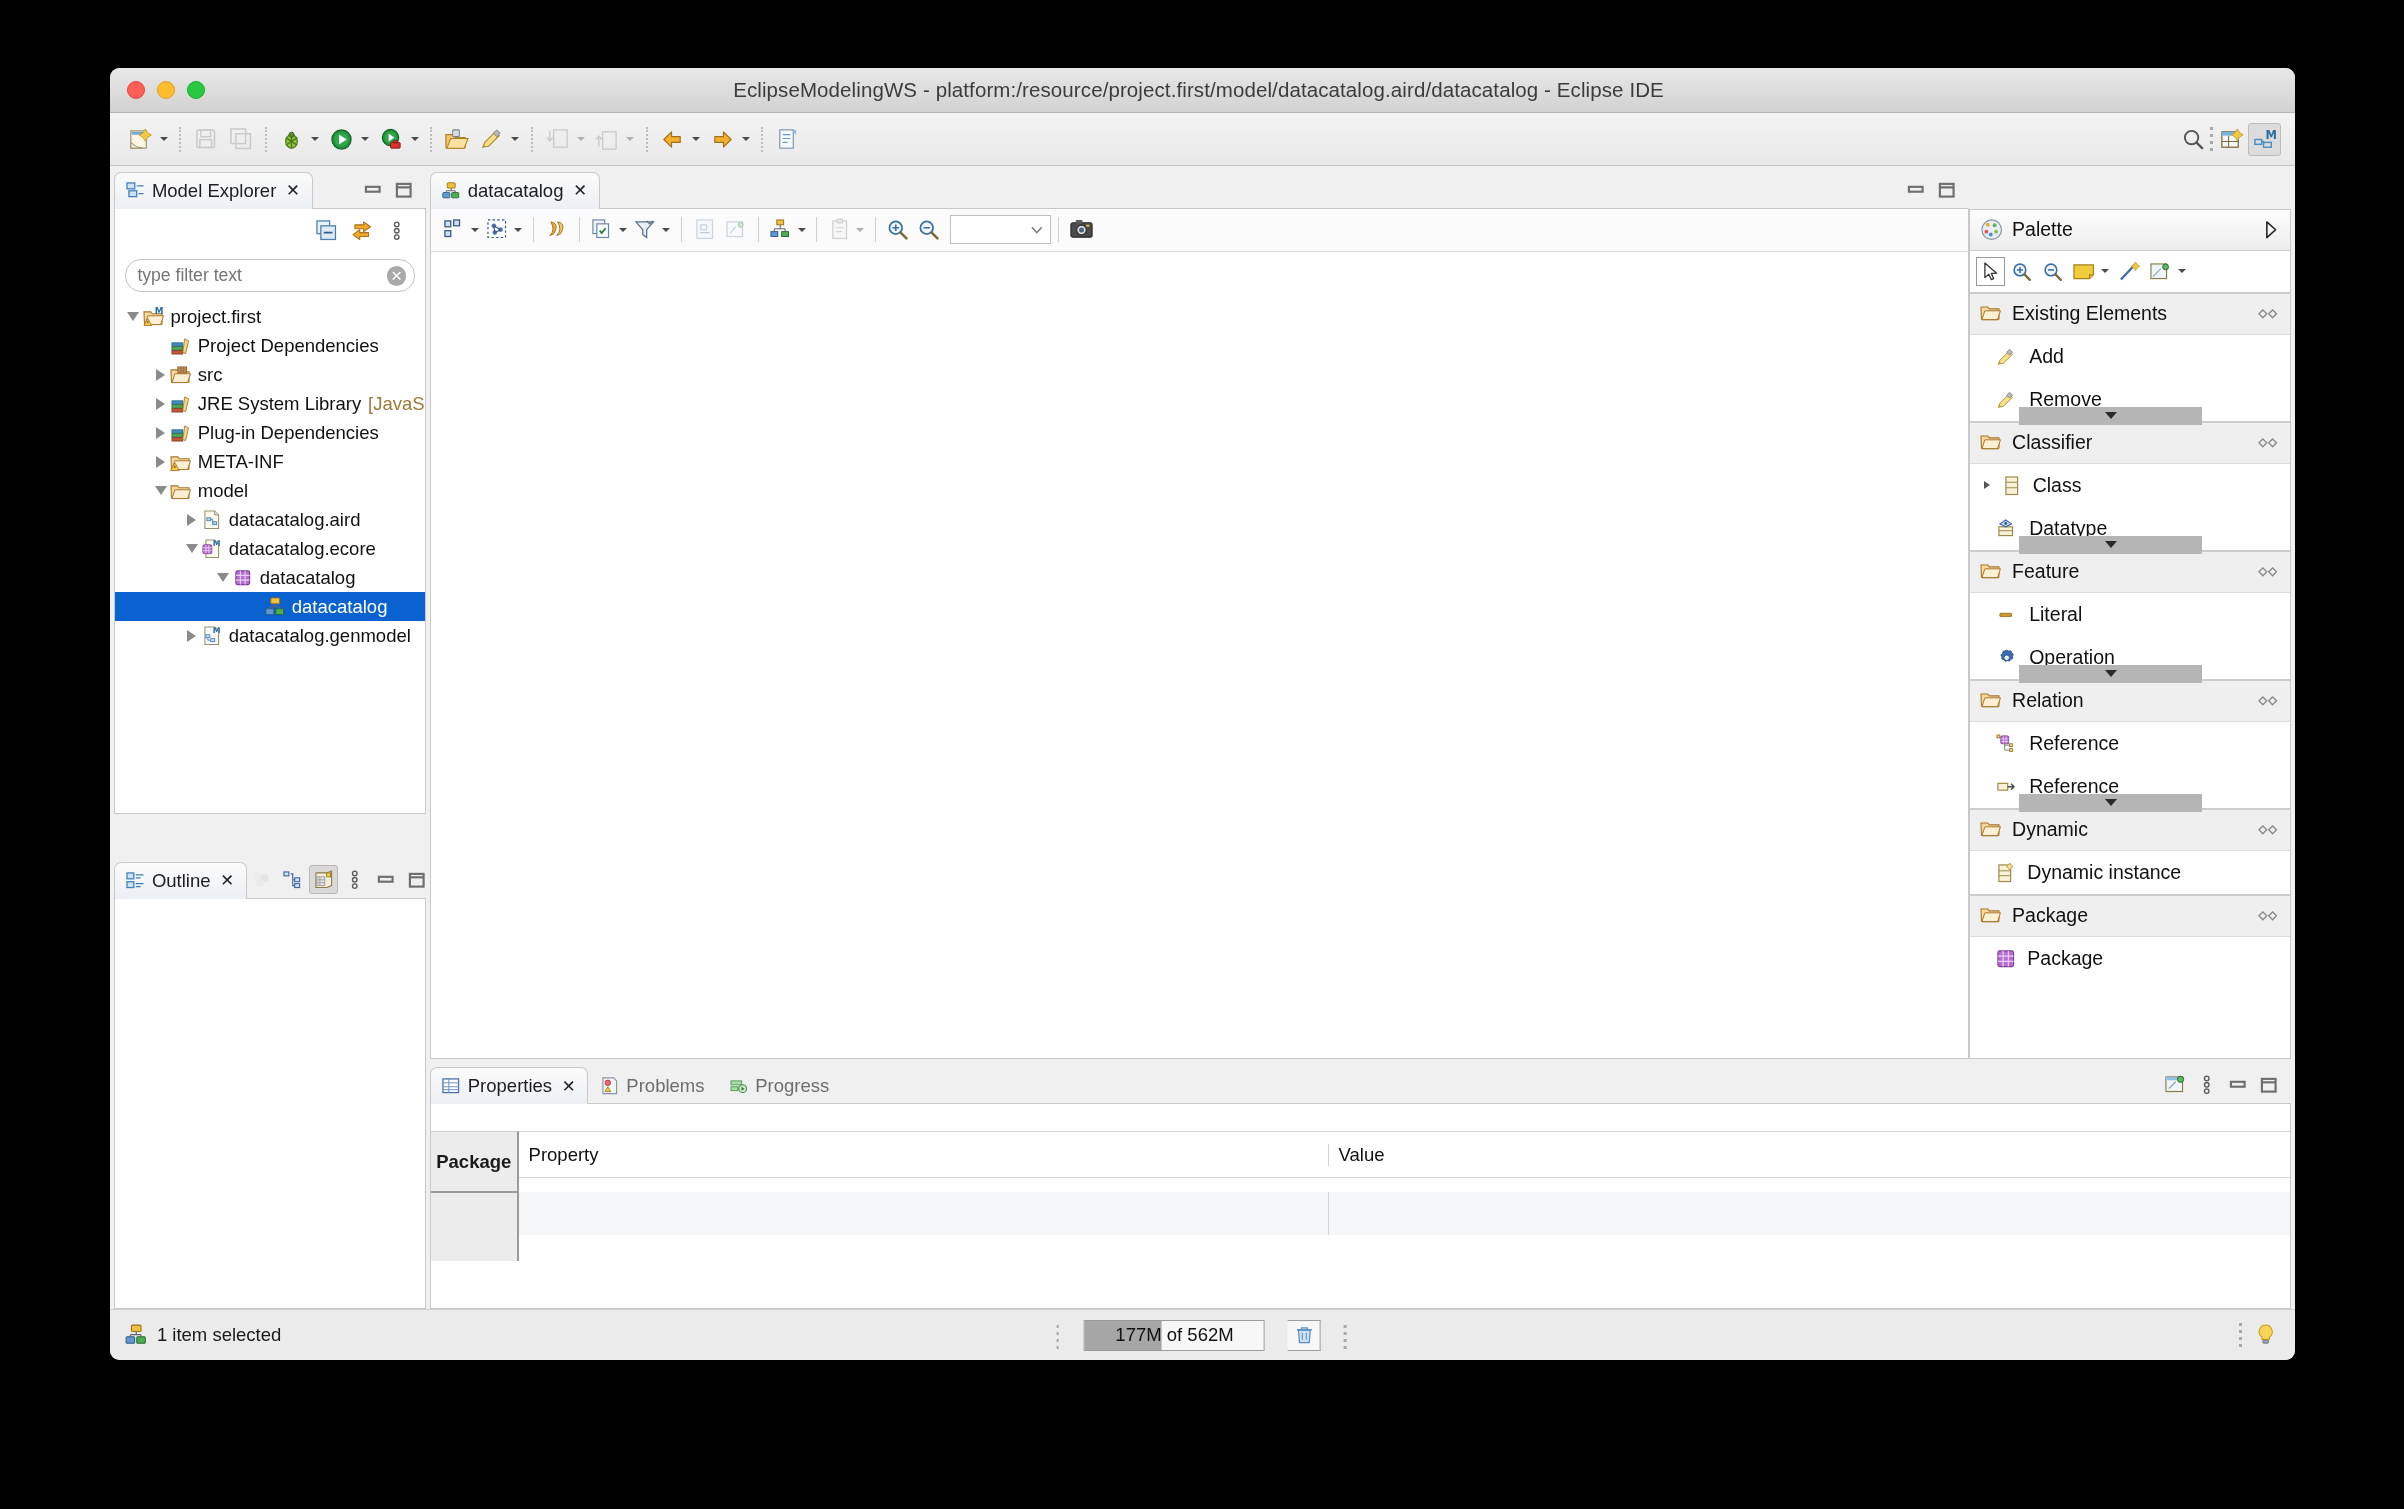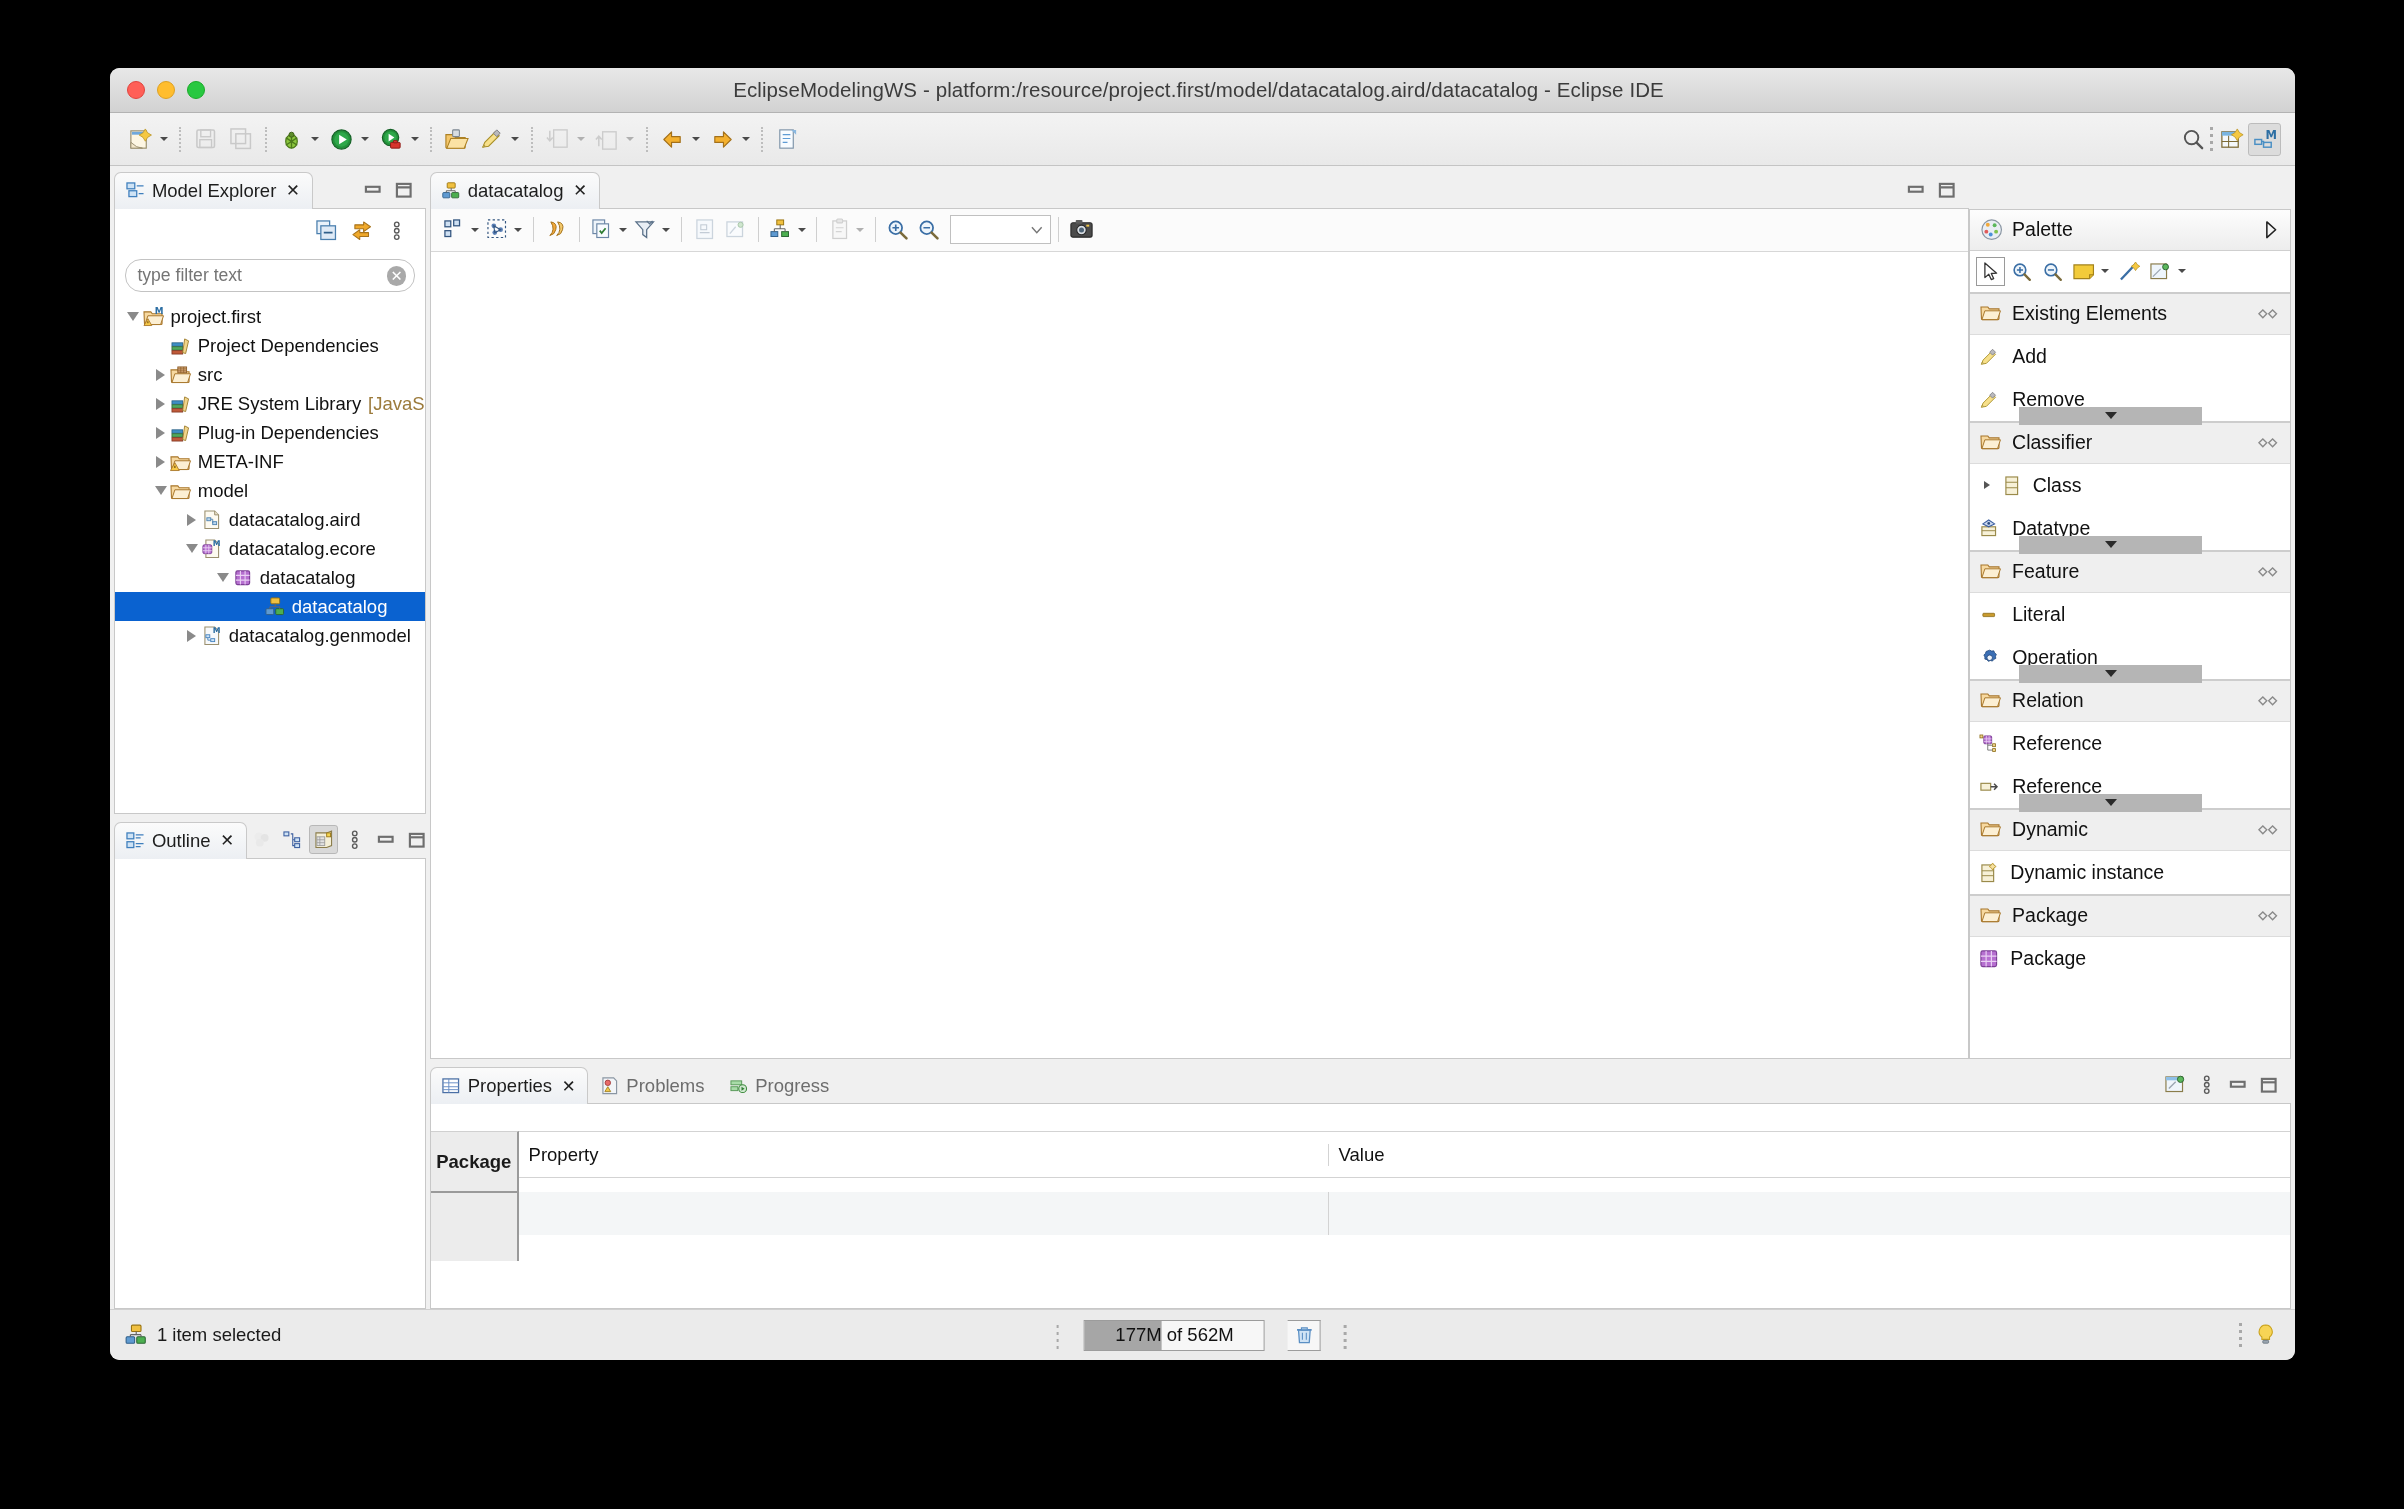--- a/index.html
+++ b/index.html
@@ -59,21 +59,21 @@
     border-top: 4.9px solid #4a4a4a;
   }
   .caret.dim { border-top-color: #b0b0b0; }
   .tb-sep {
     width: 2px; height: 25px; margin: 0 7.8px;
     border-left: 2px dotted #bdbdbd;
   }
   .tb-right { position: absolute; right: 13.7px; display: flex; align-items: center; }
   
   .body { flex: 1 1 auto; display: flex; min-height: 0; padding: 3.9px 3.9px 0 3.9px; }
-  .leftcol { width: 312px; flex: 0 0 312px; display: flex; flex-direction: column; }
+  .leftcol { width: 312px; flex: 0 0 312px; display: flex; flex-direction: column; gap: 40px; }
   .centercol { flex: 1 1 auto; display: flex; flex-direction: column; min-width: 0; margin-left: 3.9px; }
   .rightcol { width: 322px; flex: 0 0 322px; display: flex; flex-direction: column; }
   
   .view { display: flex; flex-direction: column; min-height: 0; }
   .view-tabs {
     height: 39px; flex: 0 0 39px; display: flex; align-items: flex-end;
     position: relative;
     border-bottom: 1px solid #c8c8c8;
   }
   .vtab {
@@ -200,21 +200,21 @@
   .pt-btn.sel { border: 1px solid #9a9a9a; background: #fff; }
   .pal-group { border-bottom: 2px solid #cdcdcd; }
   .pal-group-head {
     height: 41px; display: flex; align-items: center; gap: 8.8px;
     background: #efefef; padding: 0 9.8px;
     border-bottom: 1px solid #dcdcdc;
   }
   .pal-group-title { font-size: 19.5px; color: #111; flex: 1 1 auto; }
   .pal-item {
     height: 43px; display: flex; align-items: center; gap: 10.7px;
-    padding-left: 8px; font-size: 19.5px; color: #111;
+    padding-left: 25px; font-size: 19.5px; color: #111;
     position: relative;
   }
   .pal-item.sub { padding-left: 13.7px; }
   .pal-arrow {
     width: 0; height: 0; margin-right: 2px;
     border-top: 4.9px solid transparent; border-bottom: 4.9px solid transparent;
     border-left: 6.8px solid #555;
   }
   .pal-scroll-ind {
     position: absolute; left: 49px; right: 88px; bottom: -3.9px;

